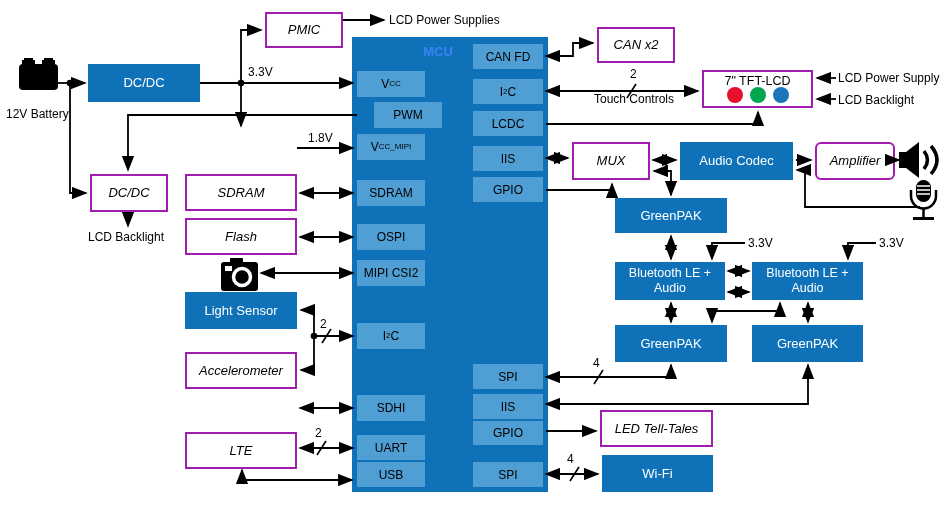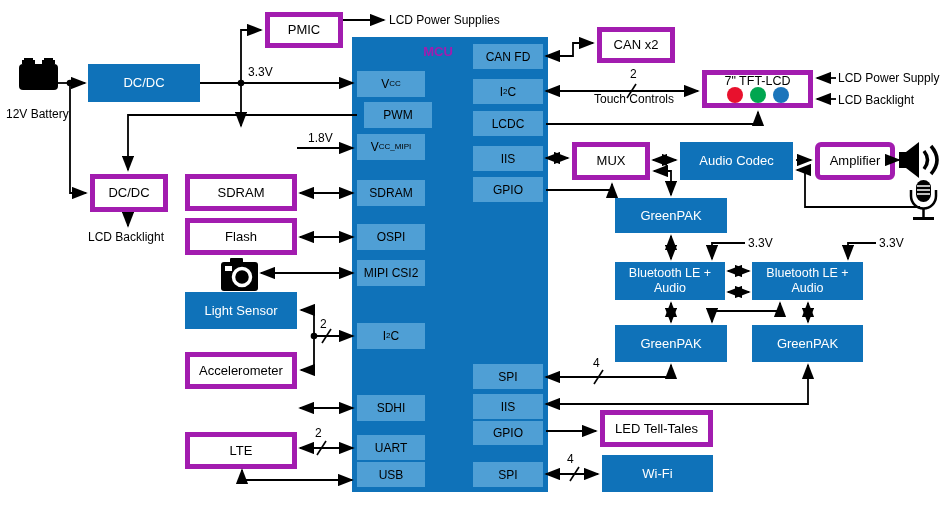--- a/index.html
+++ b/index.html
@@ -1,27 +1,27 @@
 <!DOCTYPE html>
 <html><head>
 <meta charset="utf-8">
 <style>
   html,body{margin:0;padding:0;background:#fff;}
   #canvas{position:relative;width:950px;height:505px;background:#fff;overflow:hidden;
           font-family:"Liberation Sans",sans-serif;}
   .blk{position:absolute;display:flex;align-items:center;justify-content:center;
        text-align:center;box-sizing:border-box;font-size:13px;line-height:1.2;}
   .blue{background:#0F72B9;color:#fff;}
-  .white{background:#fff;border:5px solid #a21caf;color:#000;}
+  .white{background:#fff;border:2px solid #a21caf;color:#000;font-style:italic;}
   .port{position:absolute;background:#4F9FD5;color:#000000;display:flex;align-items:center;
         justify-content:center;font-size:12px;box-sizing:border-box;}
   .port sub{font-size:8px;line-height:1;}
   .port sup{font-size:8px;line-height:1;}
   .ann{position:absolute;font-size:12px;color:#000;white-space:nowrap;}
-  .mcu-label{position:absolute;color:#a21caf;font-weight:bold;font-size:13px;text-align:center;}
+  .mcu-label{position:absolute;color:#3b82f6;font-weight:bold;font-size:13px;text-align:center;}
   #wires{position:absolute;left:0;top:0;z-index:5;pointer-events:none;}
   .icon{position:absolute;z-index:4;}
   .dot{position:absolute;width:16px;height:16px;border-radius:50%;z-index:6;}
   .two-line{flex-direction:column;font-size:12.5px;}
 </style>
 </head>
 <body>
 
 <div id="canvas">
 
@@ -78,21 +78,21 @@
   <div class="ann" style="left:320px;top:317px;">2</div>
   <div class="ann" style="left:315px;top:426px;">2</div>
 
   <div class="blk blue" style="left: 352px; top: 37px; width: 196px; height: 455px; background: rgb(15, 114, 185);"></div>
   <div class="mcu-label" style="left:408px;top:44px;width:60px;">MCU</div>
 
   <div class="port" style="left: 357px; top: 71px; width: 68px; height: 26px; background: rgb(79, 159, 213);">
       <span>V</span>
       <sub>CC</sub>
     </div>
-  <div class="port" style="left: 364px; top: 102px; width: 68px; height: 26px; background: rgb(79, 159, 213);">
+  <div class="port" style="left: 374px; top: 102px; width: 68px; height: 26px; background: rgb(79, 159, 213);">
       <span>PWM</span>
     </div>
   <div class="port" style="left: 357px; top: 134px; width: 68px; height: 26px; background: rgb(79, 159, 213);">
       <span>V</span>
       <sub>CC_MIPI</sub>
     </div>
   <div class="port" style="left: 357px; top: 180px; width: 68px; height: 26px; background: rgb(79, 159, 213);">
       <span>SDRAM</span>
     </div>
   <div class="port" style="left: 357px; top: 224px; width: 68px; height: 26px; background: rgb(79, 159, 213);">

